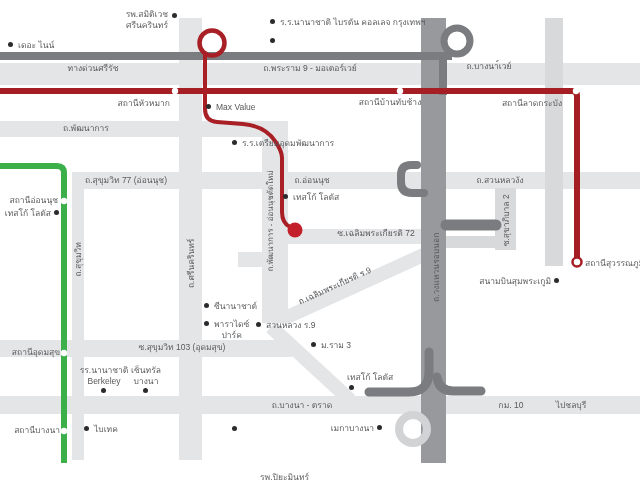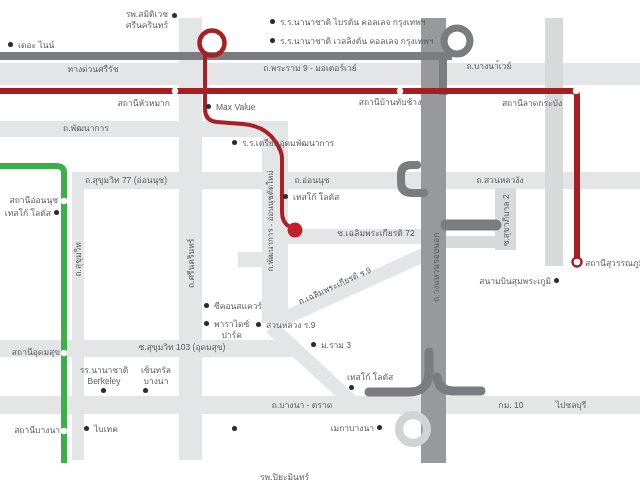--- a/index.html
+++ b/index.html
@@ -63,21 +63,21 @@
     <circle cx="576" cy="91" r="3.2" fill="#fff"></circle>
     <circle cx="64" cy="201" r="3.2" fill="#fff"></circle>
     <circle cx="64" cy="353" r="3.2" fill="#fff"></circle>
     <circle cx="64" cy="431" r="3.2" fill="#fff"></circle>
 
     <circle cx="212" cy="43" r="12.5" fill="none" stroke="#a81f26" stroke-width="4.5"></circle>
     <path d="M205,53 V109 Q205,121 217,122 L243,124 Q265,126 275,141 Q282,151 282,158 V212 Q282,223 290,227" fill="none" stroke="#a81f26" stroke-width="4"></path>
     <circle cx="295" cy="230" r="7.5" fill="#c4202b"></circle>
   </svg>
 
-  <div class="lbl c" style="left:93px;top:64px;">ทางด่วนศรีรัช</div>
+  <div class="lbl c" style="left:93px;top:64px;font-family:Liberation Mono, monospace;">ทางด่วนศรีรัช</div>
   <div class="lbl c" style="left:310px;top:63px;">ถ.พระราม 9 - มอเตอร์เวย์</div>
   <div class="lbl c" style="left:489px;top:61px;">ถ.บางนา์เวย์</div>
   <div class="lbl c" style="left:86px;top:123px;">ถ.พัฒนาการ</div>
   <div class="lbl c" style="left:126px;top:175px;">ถ.สุขุมวิท 77 (อ่อนนุช)</div>
   <div class="lbl c" style="left:312px;top:175px;">ถ.อ่อนนุช</div>
   <div class="lbl c" style="left:500px;top:175px;">ถ.สวนหลวงัง</div>
   <div class="lbl c" style="left:376px;top:228px;">ซ.เฉลิมพระเกียรติ 72</div>
   <div class="lbl c" style="left:182px;top:342px;">ซ.สุขุมวิท 103 (อุดมสุข)</div>
   <div class="lbl c" style="left:302px;top:400px;">ถ.บางนา - ตราด</div>
   <div class="lbl c" style="left:511px;top:400px;">กม. 10</div>
@@ -113,30 +113,29 @@
   <div class="dot" style="left:143px;top:388px;"></div>
   <div class="dot" style="left:84px;top:426px;"></div>
   <div class="dot" style="left:232px;top:426px;"></div>
   <div class="dot" style="left:349px;top:385px;"></div>
   <div class="dot" style="left:377px;top:425px;"></div>
   <div class="dot" style="left:554px;top:278px;"></div>
 
   <div class="lbl r" style="left:168px;top:9px;"><span>รพ.สมิติเวช</span><br><span>ศรีนครินทร์</span></div>
   <div class="lbl" style="left:18px;top:40px;">เดอะ ไนน์</div>
   <div class="lbl" style="left:280px;top:17px;">ร.ร.นานาชาติ ไบรตัน คอลเลจ กรุงเทพฯ</div>
-  <div class="lbl" style="left:280px;top:36px;">ร.ร.นานาชาติ เวลลิงตัน คอลเลจ กรุงเทพฯ</div>
   <div class="lbl" style="left:216px;top:102px;">Max Value</div>
   <div class="lbl" style="left:242px;top:138px;">ร.ร.เตรียมอุดมพัฒนาการ</div>
   <div class="lbl r" style="left:51px;top:208px;">เทสโก้ โลตัส</div>
   <div class="lbl" style="left:293px;top:192px;">เทสโก้ โลตัส</div>
-  <div class="lbl" style="left:214px;top:301px;">ซีคอนสแควร์</div>
+  <div class="lbl" style="left:214px;top:301px;">ซีนานาชาต์</div>
   <div class="lbl" style="left:214px;top:319px;text-align:center;"><span>พาราไดซ์</span><br><span>ปาร์ค</span></div>
   <div class="lbl" style="left:266px;top:320px;">สวนหลวง ร.9</div>
   <div class="lbl" style="left:321px;top:340px;">ม.ราม 3</div>
   <div class="lbl c" style="left:104px;top:365px;"><span>รร.นานาชาติ</span><br><span>Berkeley</span></div>
-  <div class="lbl c" style="left:146px;top:365px;margin-left:10px;"><span>เซ็นทรัล</span><br><span>บางนา</span></div>
+  <div class="lbl c" style="left:146px;top:365px;"><span>เซ็นทรัล</span><br><span>บางนา</span></div>
   <div class="lbl" style="left:94px;top:424px;">ไบเทค</div>
   <div class="lbl" style="left:260px;top:424px;margin-top:48px;">รพ.ปิยะมินทร์</div>
   <div class="lbl" style="left:347px;top:372px;">เทสโก้ โลตัส</div>
   <div class="lbl r" style="left:374px;top:423px;">เมกาบางนา</div>
   <div class="lbl r" style="left:551px;top:276px;">สนามบินสุมพระเกูมิ</div>
 
 </div>
 
 </body></html>

